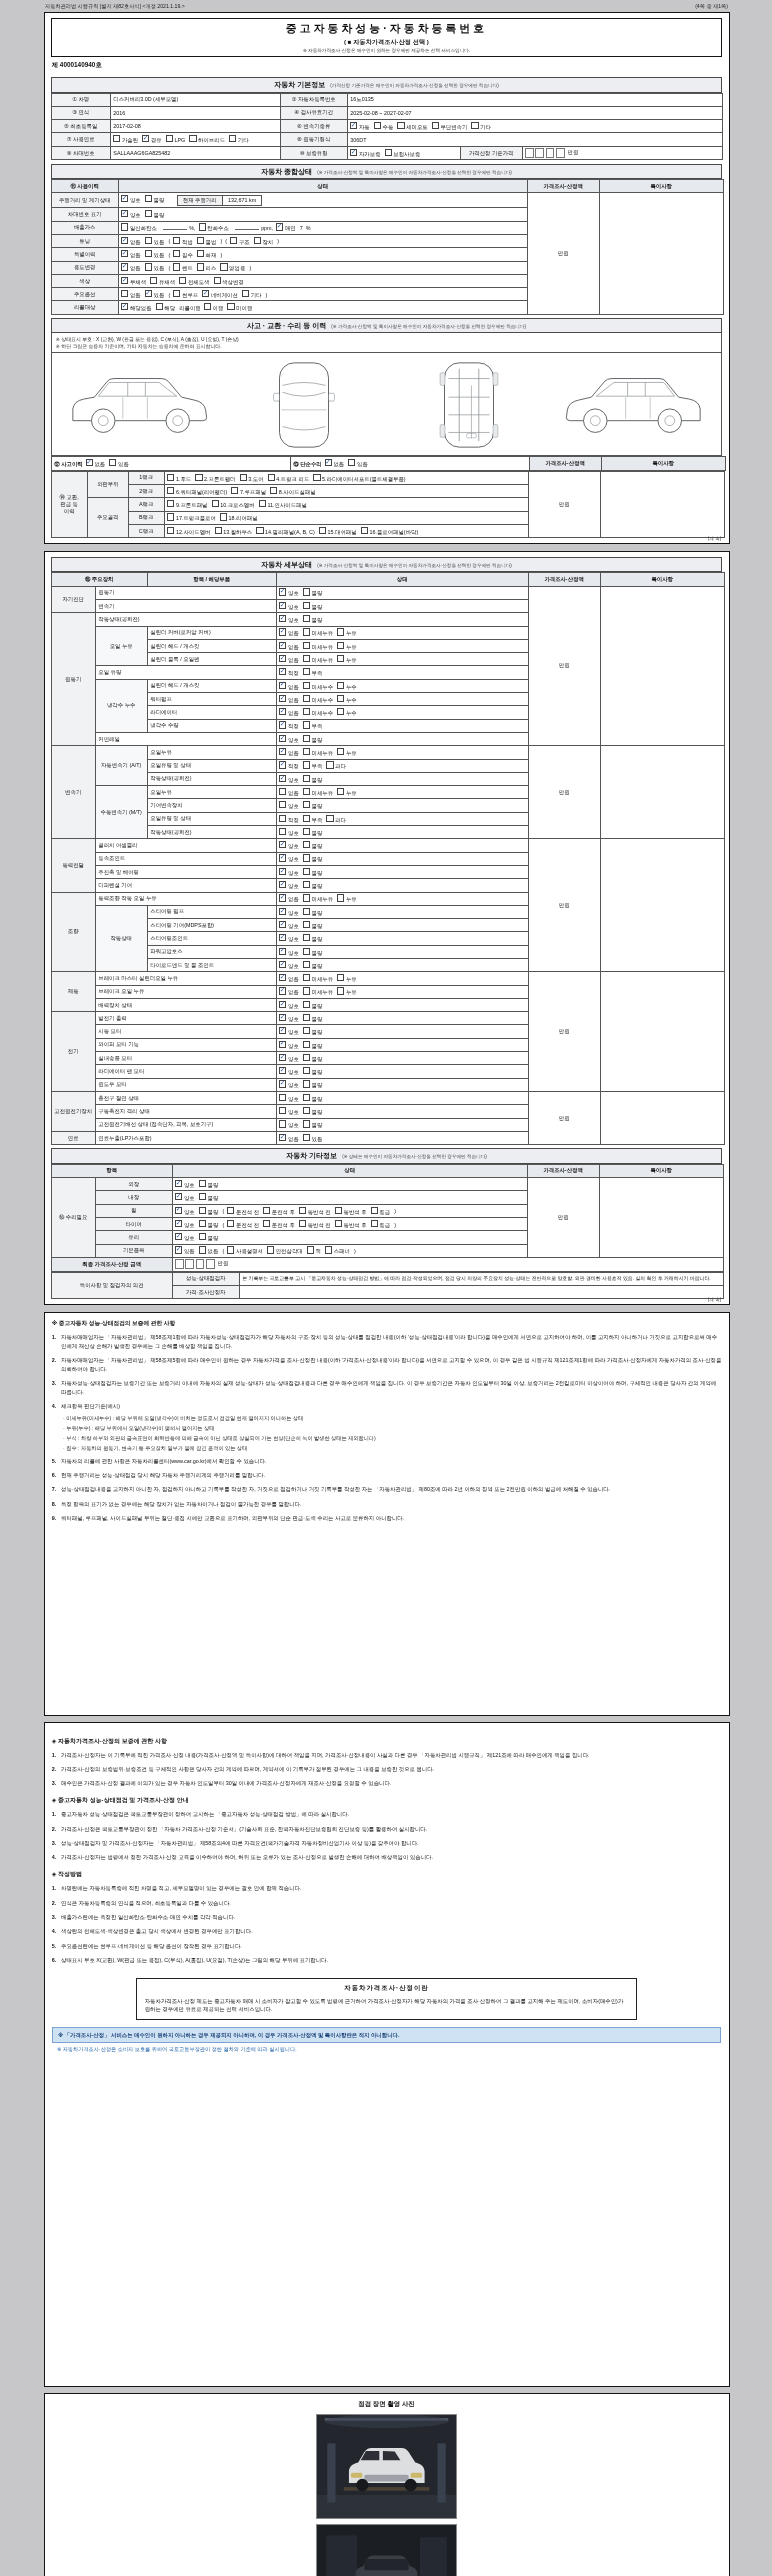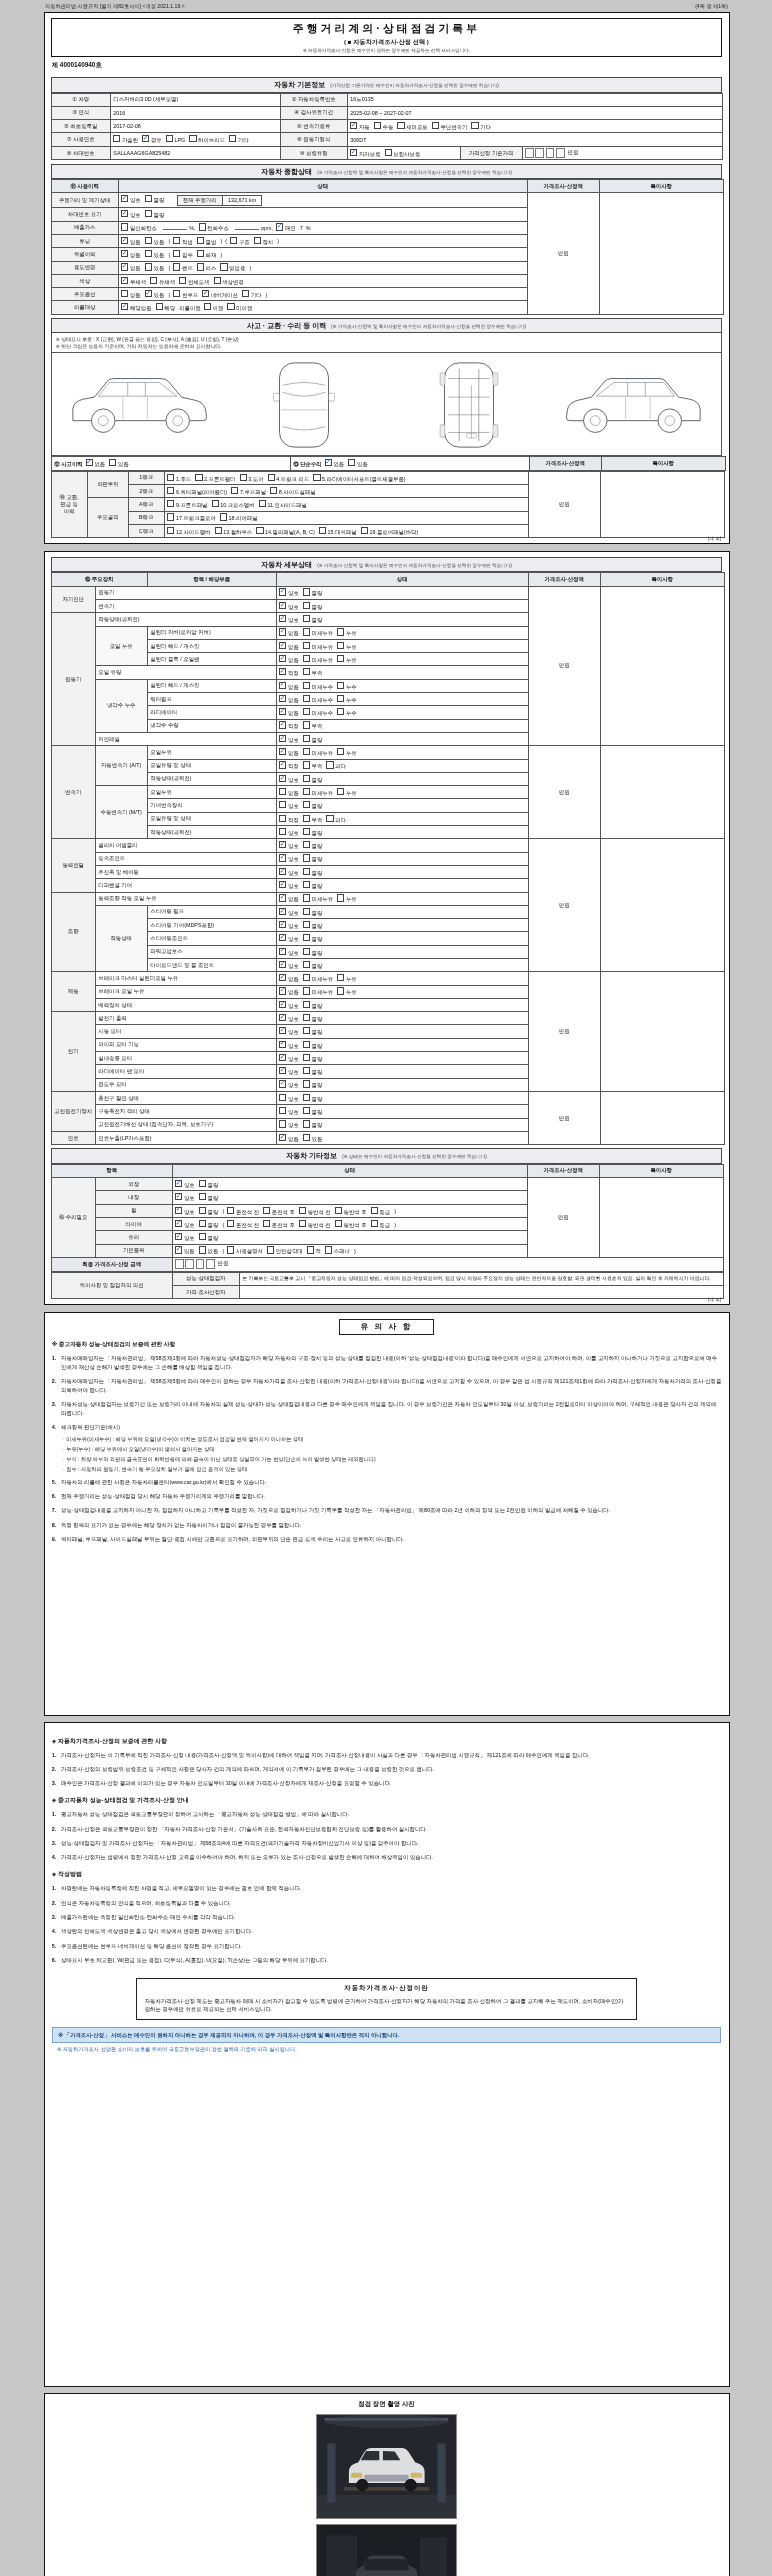--- a/index.html
+++ b/index.html
@@ -56,21 +56,21 @@
 
 <div class="page">
 
   <div class="topstrip">
     <span>자동차관리법 시행규칙 [별지 제82호서식] &lt;개정 2021.1.19.&gt;</span>
     <span>(4쪽 중 제1쪽)</span>
   </div>
 
   <div class="block">
     <div class="titlebox">
-      <div class="title">주행거리계의·상태점검기록부</div>
+      <div class="title">중고자동차성능·자동차등록번호</div>
       <div class="subtitle">( ■ 자동차가격조사·산정 선택 )</div>
       <div class="subnote">※ 자동차가격조사·산정은 매수인이 원하는 경우에만 제공하는 선택 서비스입니다.</div>
     </div>
     <div class="docno">제 4000140940호</div>
 
     <div class="secbar">
       <span>자동차 기본정보</span>
       <span class="secnote">(가격산정 기준가격은 매수인이 자동차가격조사·산정을 선택한 경우에만 적습니다)</span>
     </div>
     <table class="t">
@@ -591,23 +591,20 @@
         <td class="lab">가격·조사산정자</td>
         <td colspan="2"></td>
       </tr>
     </tbody>
       </table>
 
     <div class="cont">(계 속)</div>
   </div>
 
   <div class="block" style="min-height:392px">
-    <div class="notice-title-wrap">
-      <span class="notice-title">유 의 사 항</span>
-    </div>
     <div>
         <div class="nlead">※ 중고자동차 성능·상태점검의 보증에 관한 사항</div>
         <div class="nitem">
           <span class="nnum">1.</span>
           <span class="ntext">자동차매매업자는 「자동차관리법」 제58조제1항에 따라 자동차성능·상태점검자가 해당 자동차의 구조·장치 등의 성능·상태를 점검한 내용(이하 '성능·상태점검내용'이라 합니다)을 매수인에게 서면으로 고지하여야 하며, 이를 고지하지 아니하거나 거짓으로 고지함으로써 매수인에게 재산상 손해가 발생한 경우에는 그 손해를 배상할 책임을 집니다.</span>
         </div>
         <div class="nitem">
           <span class="nnum">2.</span>
           <span class="ntext">자동차매매업자는 「자동차관리법」 제58조제5항에 따라 매수인이 원하는 경우 자동차가격을 조사·산정한 내용(이하 '가격조사·산정내용'이라 합니다)을 서면으로 고지할 수 있으며, 이 경우 같은 법 시행규칙 제121조제1항에 따라 가격조사·산정자에게 자동차가격의 조사·산정을 의뢰하여야 합니다.</span>
         </div>

